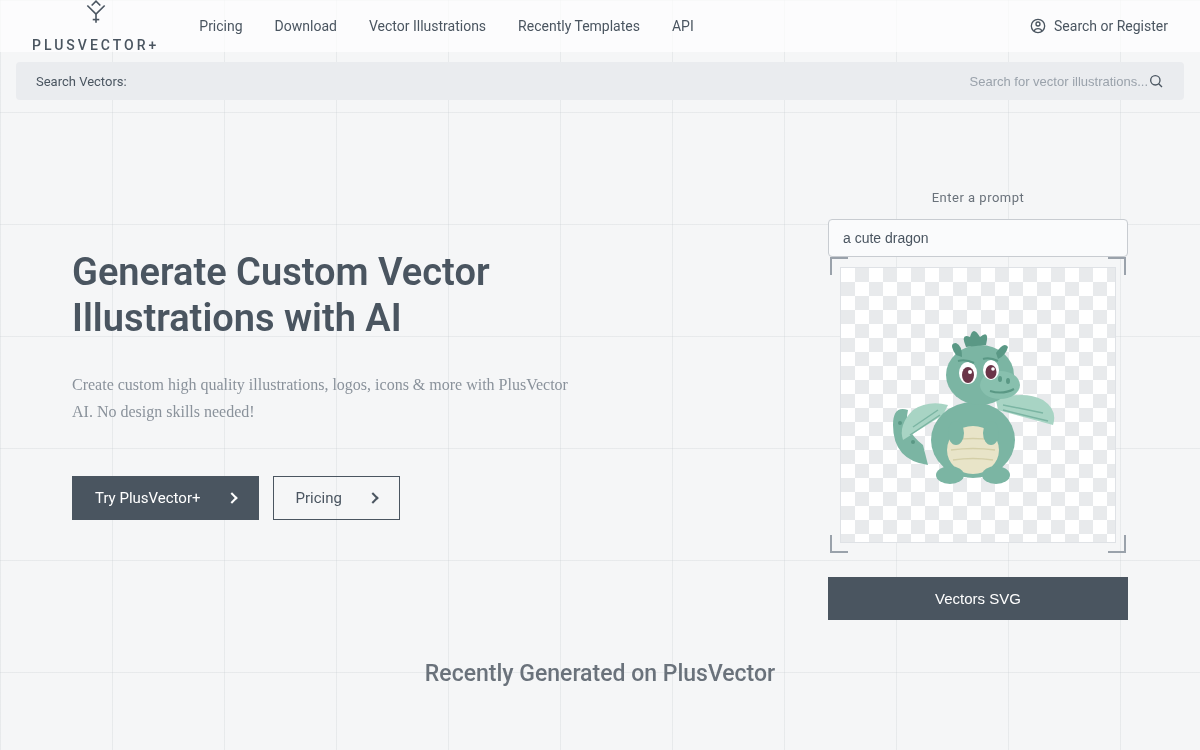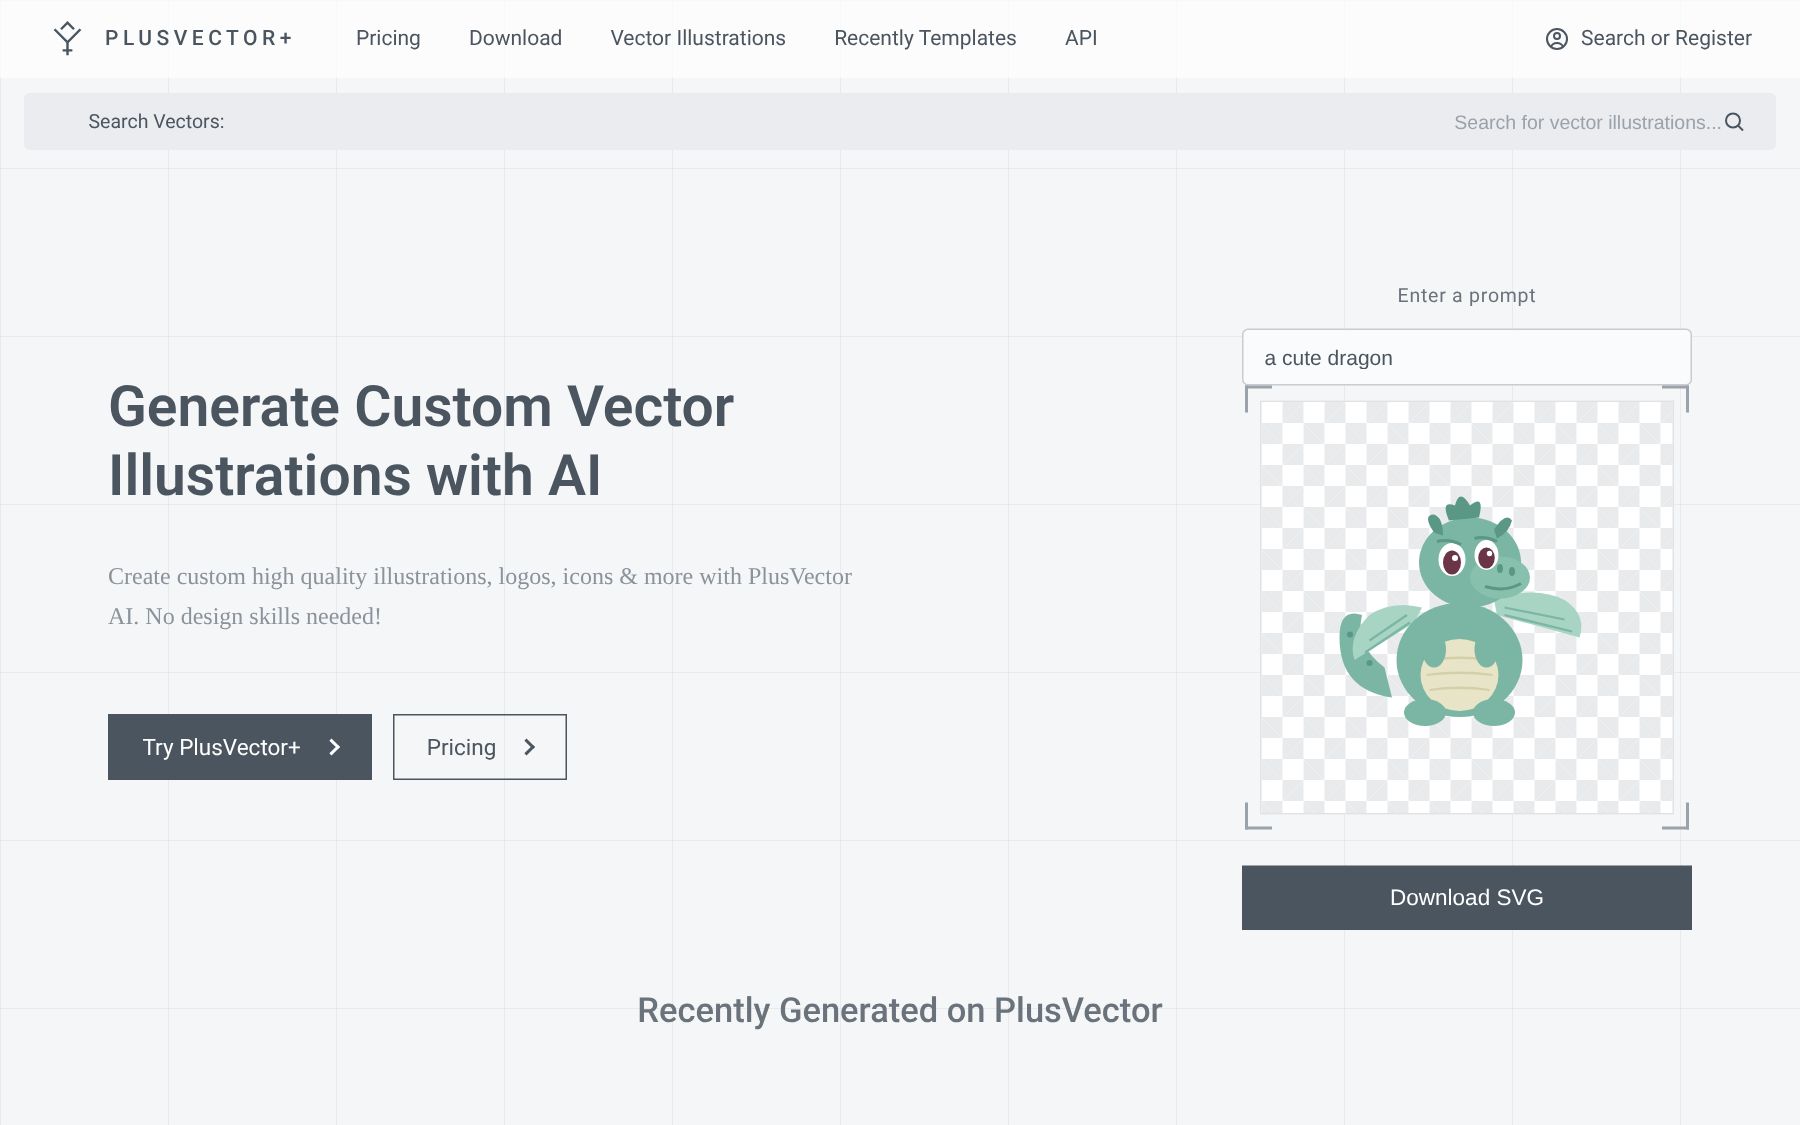--- a/index.html
+++ b/index.html
@@ -30,40 +30,41 @@
   align-items: center;
   height: 52px;
   padding: 0 32px;
   background: rgba(255,255,255,0.7);
 }
 .logo {
   display: flex;
   align-items: center;
   gap: 12px;
   margin-right: 40px;
+  flex-direction: column;
 }
 .logo-icon { width: 26px; height: 26px; color: #4a5560; }
 .logo-text { font-size: 14px; letter-spacing: 3px; color: #4a5560; font-weight: 500; }
 .nav-links { display: flex; gap: 32px; }
 .nav-link { font-size: 14px; color: #4a5560; cursor: pointer; }
 .nav-right { margin-left: auto; display: flex; align-items: center; gap: 8px; font-size: 14px; cursor: pointer; }
 .user-icon { width: 16px; height: 16px; }
 
 .searchbar {
   position: relative;
   z-index: 2;
   margin: 10px 16px;
   background: #eaecef;
   border-radius: 4px;
   height: 38px;
   display: flex;
   align-items: center;
   padding: 0 20px;
 }
-.search-label { font-size: 13px; color: #4a5560; margin-right: 30px; margin-left: 23px; }
+.search-label { font-size: 13px; color: #4a5560; margin-right: 30px; }
 .search-input {
   flex: 1;
   background: transparent;
   border: none;
   outline: none;
   font-size: 13px;
   color: #4a5560;
   text-align: right;
 }
 .search-input::placeholder { color: #9aa2ab; }
@@ -90,21 +91,21 @@
   color: #8a929b;
   line-height: 1.7;
   max-width: 500px;
   margin-bottom: 50px;
   font-family: Liberation Serif, serif;
 }
 .hero-ctas { display: flex; gap: 14px; }
 .btn {
   display: flex;
   align-items: center;
-  gap: 16px;
+  gap: 27px;
   padding: 12px 22px;
   font-size: 15px;
   cursor: pointer;
   border: 1px solid #4a5560;
 }
 .btn-primary { background: #4a5560; color: #fff; }
 .btn-secondary { background: transparent; color: #4a5560; }
 .chevron { width: 8px; height: 8px; border-top: 2px solid currentColor; border-right: 2px solid currentColor; transform: rotate(45deg); }
 
 .hero-right { width: 300px; display: flex; flex-direction: column; align-items: center; }
@@ -279,17 +280,17 @@
           <circle cx="92" cy="67" r="2" fill="#fff"></circle>
           <ellipse cx="113" cy="65" rx="8" ry="10" fill="#fff"></ellipse>
           <ellipse cx="113" cy="67" rx="5.5" ry="7" fill="#6b3548"></ellipse>
           <circle cx="115" cy="64" r="1.8" fill="#fff"></circle>
 
           <path d="M80 56 Q88 54 96 58" stroke="#5a9885" stroke-width="2" fill="none"></path>
           <path d="M105 54 Q112 52 120 56" stroke="#5a9885" stroke-width="2" fill="none"></path>
         </svg>
       </div>
     </div>
-    <button class="download-btn">Download SVG</button>
+    <button class="download-btn">Vectors SVG</button>
   </div>
 </div>
 
 <div class="recently">Recently Generated on PlusVector</div>
 
 </body></html>

